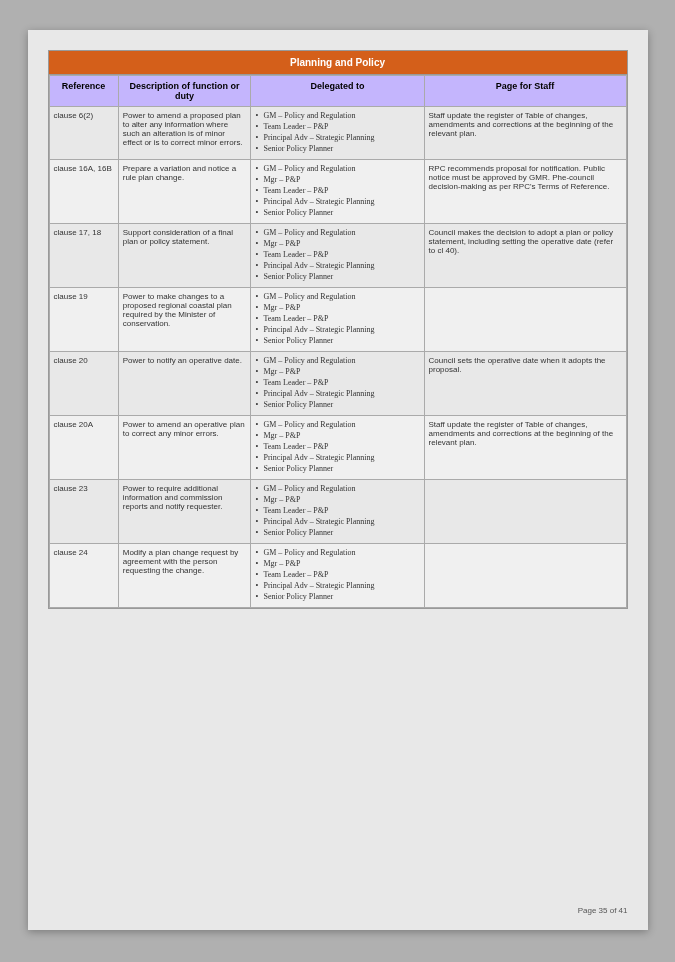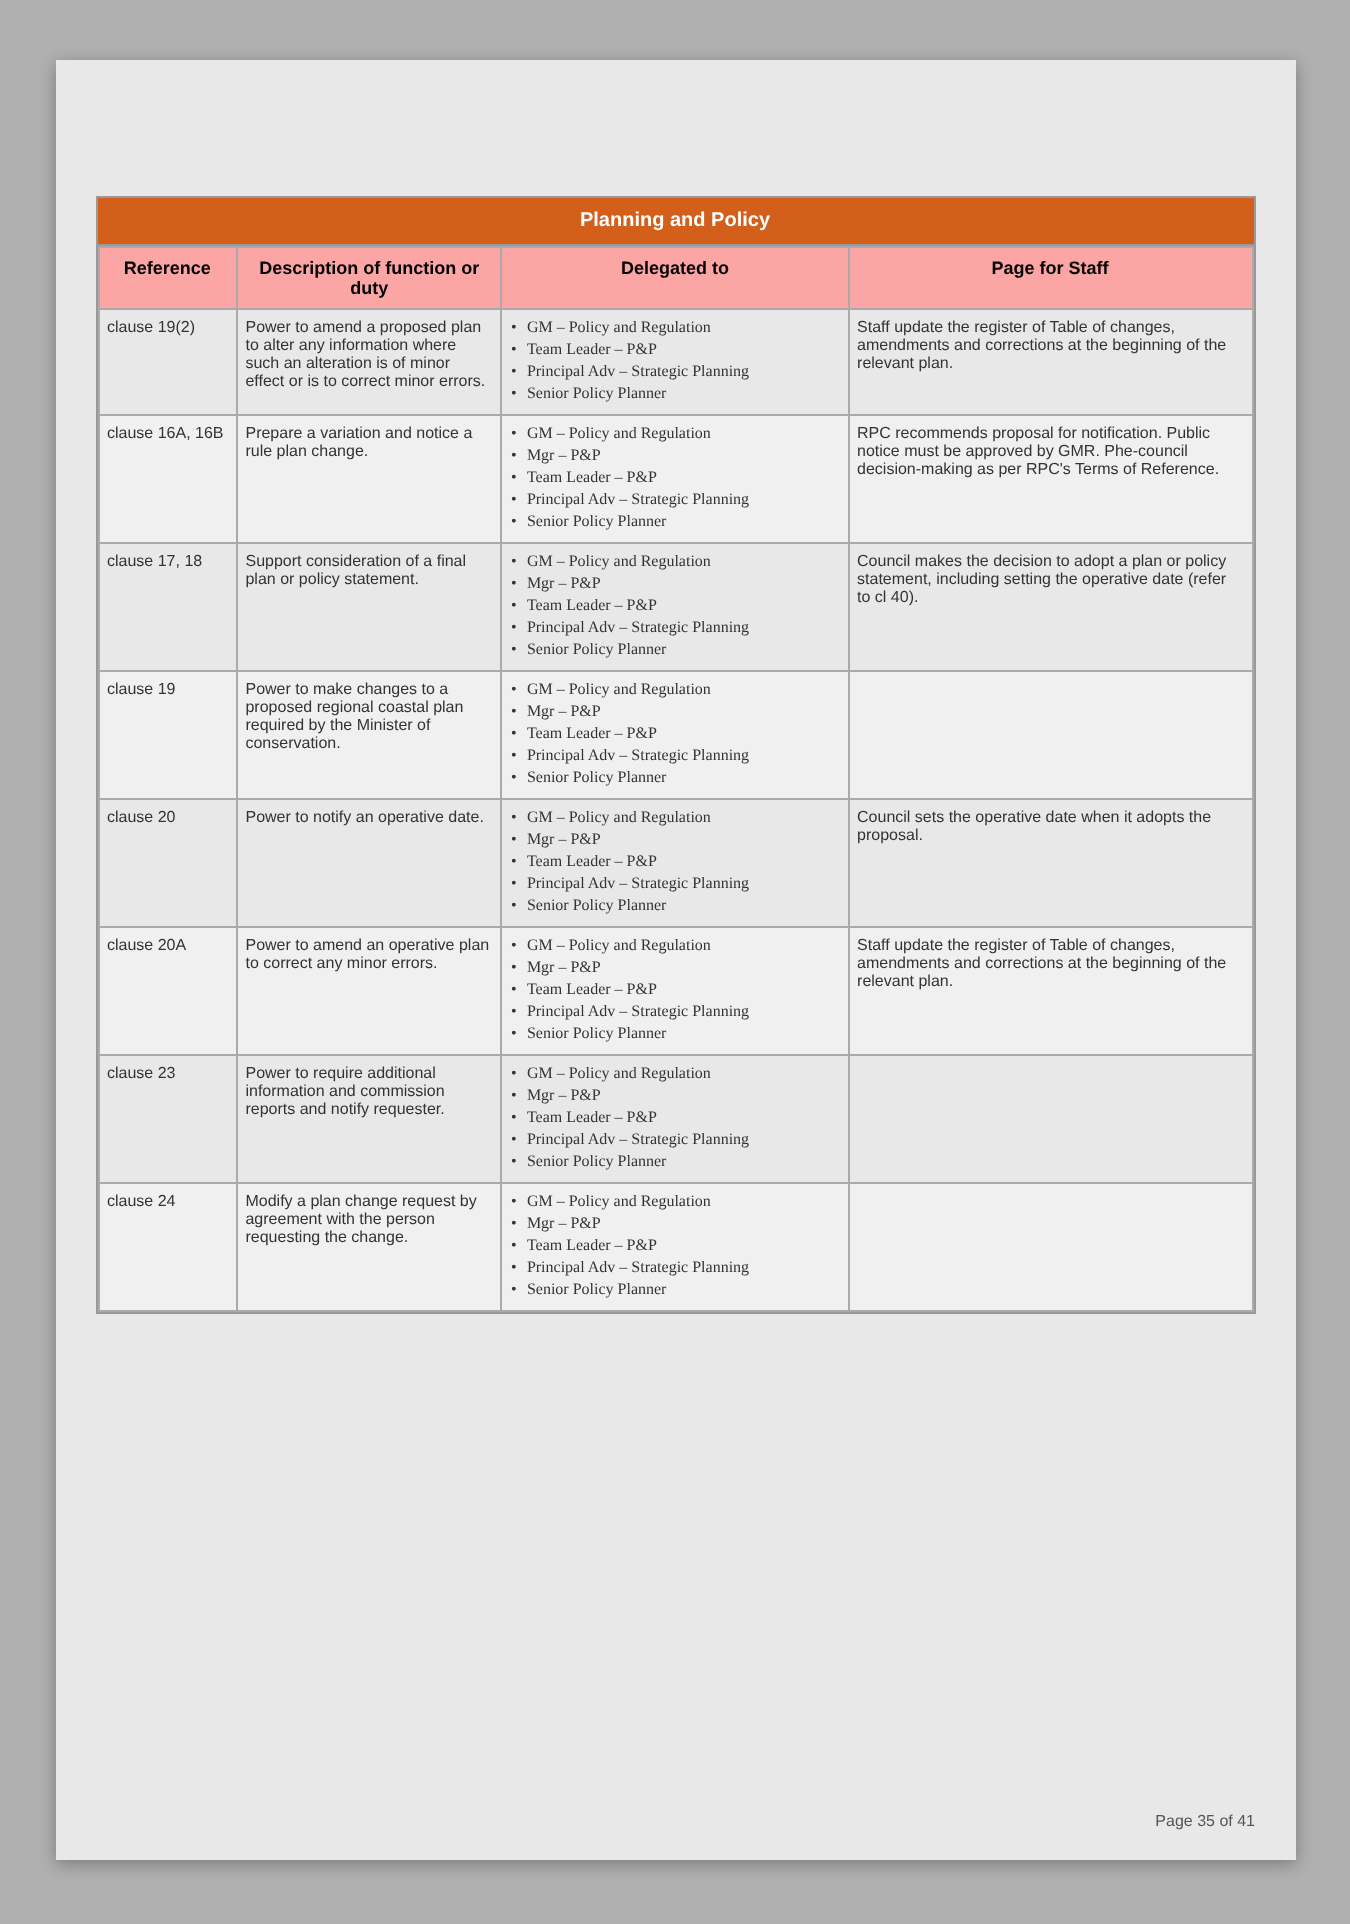--- a/index.html
+++ b/index.html
@@ -17,37 +17,36 @@
       background: #e8e8e8;
       width: 620px;
       min-height: 900px;
       padding: 20px;
       box-shadow: 0 2px 8px rgba(0,0,0,0.3);
       position: relative;
     }
     .table-container {
       border: 1px solid #999;
       width: 100%;
-      margin-top: 48px;
     }
     .table-title {
       background: #d45f1a;
       color: white;
       text-align: center;
       font-weight: bold;
       font-size: 10px;
       padding: 6px;
       border-bottom: 1px solid #999;
     }
     table {
       width: 100%;
       border-collapse: collapse;
     }
     thead tr th {
-      background: #fca5a5;
+      background: #c4b5fd;
       border: 1px solid #aaa;
       padding: 5px 4px;
       font-size: 9px;
       font-weight: bold;
       vertical-align: top;
     }
     tbody tr td {
       border: 1px solid #aaa;
       padding: 4px;
       font-size: 8px;
@@ -102,21 +101,21 @@
       <thead>
         <tr>
           <th class="col-ref">Reference</th>
           <th class="col-desc">Description of function or duty</th>
           <th class="col-del">Delegated to</th>
           <th class="col-notes">Page for Staff</th>
         </tr>
       </thead>
       <tbody id="table-body">
       <tr>
-            <td>clause 19(2)</td>
+            <td>clause 6(2)</td>
             <td>Power to amend a proposed plan to alter any information where such an alteration is of minor effect or is to correct minor errors.</td>
             <td>
               <ul class="bullet-list">
                 <li>GM – Policy and Regulation</li>
                 <li>Team Leader – P&amp;P</li>
                 <li>Principal Adv – Strategic Planning</li>
                 <li>Senior Policy Planner</li>
               </ul>
             </td>
             <td>Staff update the register of Table of changes, amendments and corrections at the beginning of the relevant plan.</td>

